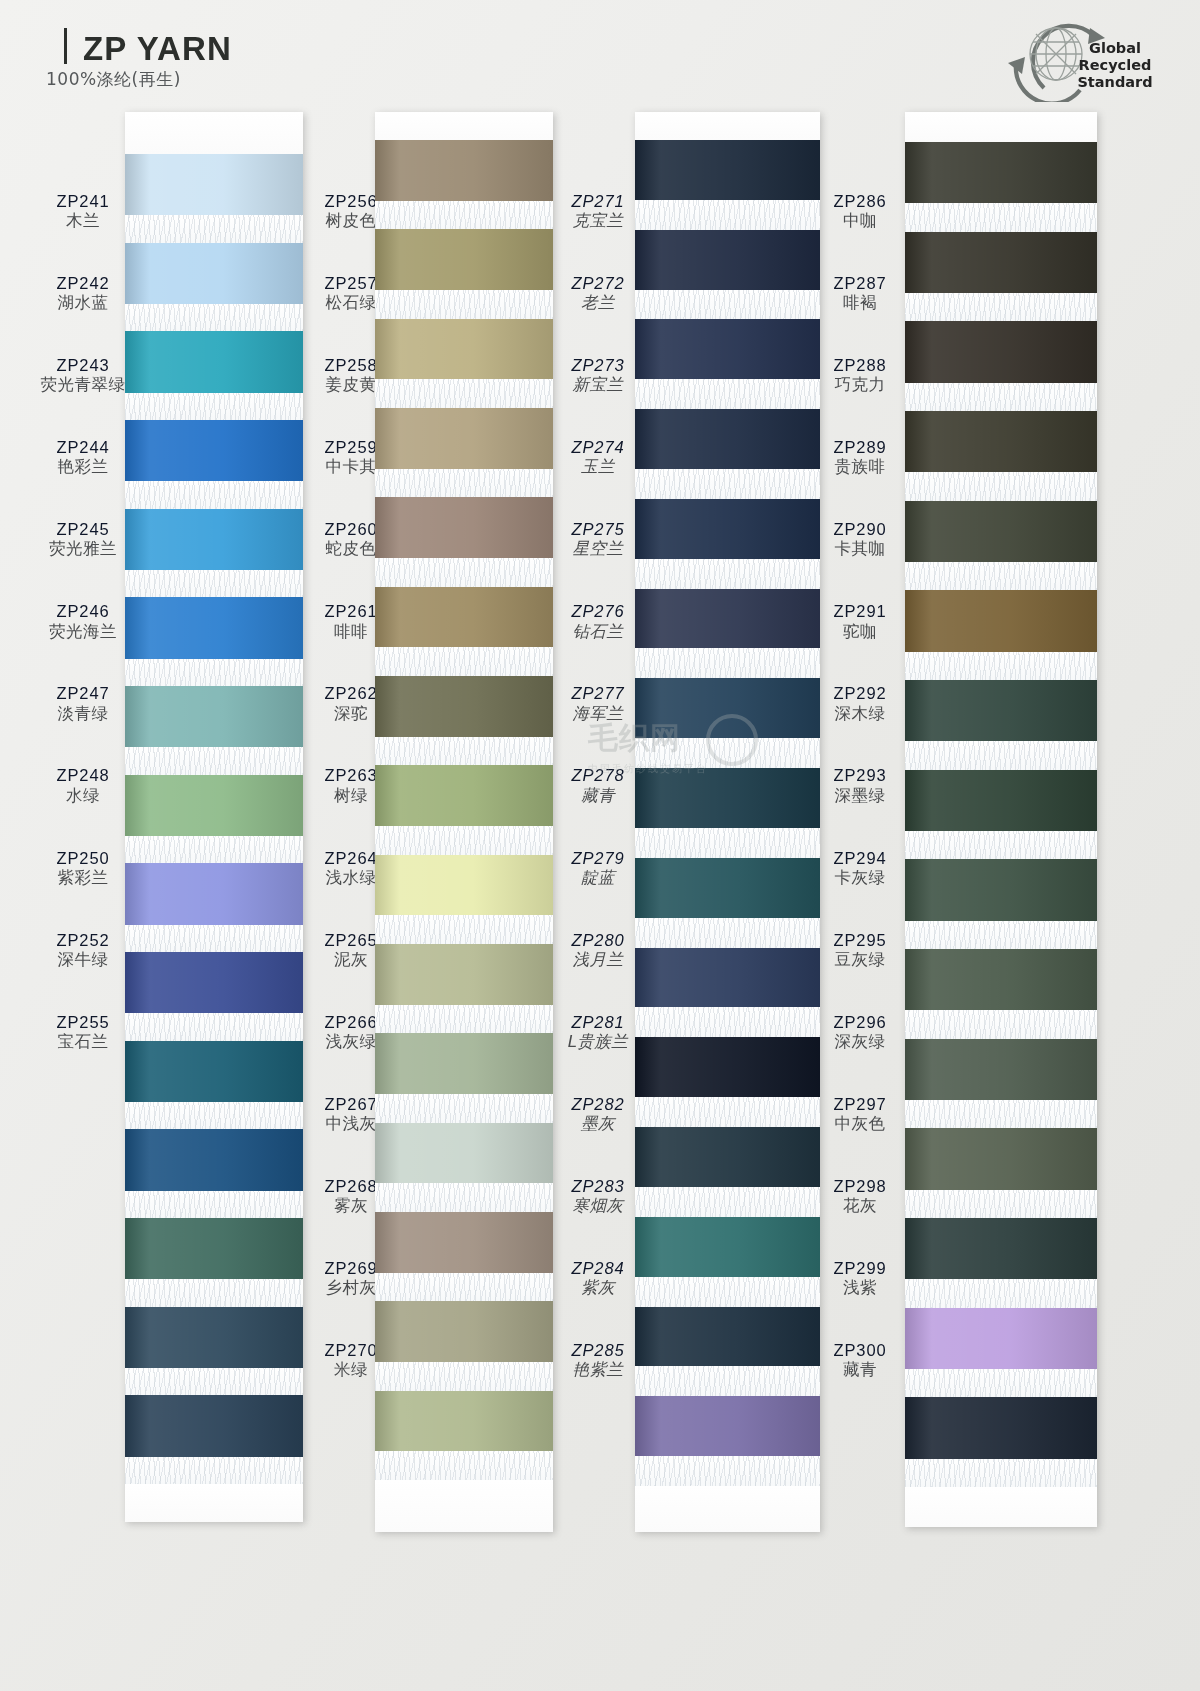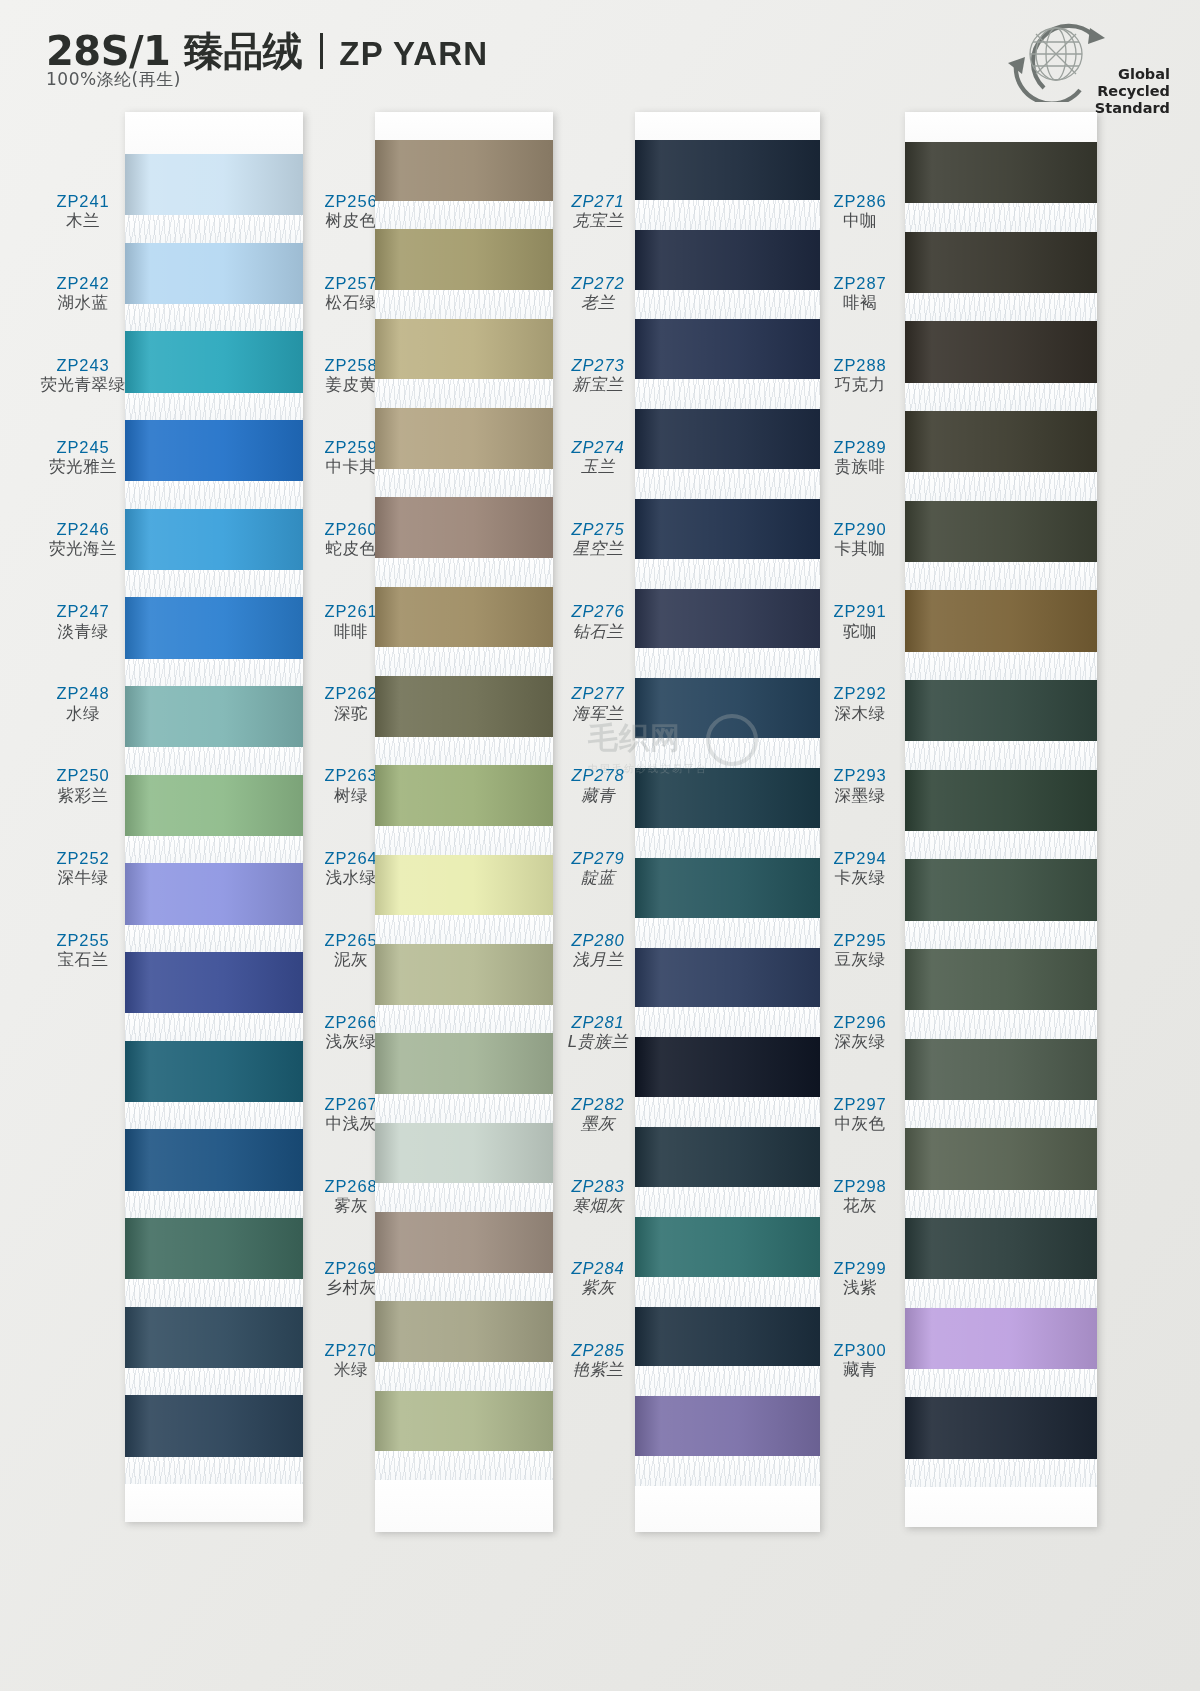--- a/index.html
+++ b/index.html
@@ -35,21 +35,21 @@
     font-size:17px; color:#55585a; letter-spacing:0.5px;
   }
 
   
   #grs-logo { position:absolute; right:28px; top:10px; width:200px; height:92px; }
   #grs-logo svg { display:block; }
   #grs-text {
     position:absolute; left:88px; top:30px;
     font-family:"DejaVu Sans", sans-serif;
     font-weight:bold; font-size:14.5px; line-height:17px;
-    color:#232323; text-align:right; width:110px;margin-top:26px;
+    color:#232323; text-align:center; width:110px;
   }
 
   
   .column { position:absolute; top:112px; }
   #col1 { left:20px;  width:280px; }
   #col2 { left:300px; width:255px; }
   #col3 { left:555px; width:260px; }
   #col4 { left:815px; width:285px; }
 
   .labels { position:absolute; top:0; }
@@ -58,21 +58,21 @@
   #col3 .labels { left:0px;   width:86px;  }
   #col4 .labels { left:0px;   width:90px;  }
 
   .label-item {
     height:82.1px; display:flex; flex-direction:column;
     align-items:center; justify-content:center;
     line-height:1.17;
   }
   .lbl-code {
     font-family:"Liberation Sans", sans-serif;
-    font-size:16.5px; color:#0369a1; letter-spacing:0.9px;
+    font-size:16.5px; color:#0f172a; letter-spacing:0.9px;
     white-space:nowrap;
     margin-top:12px;
   }
   .lbl-name {
     font-family:"DejaVu Sans", sans-serif;
     font-size:16.5px; color:#4a4c4e; letter-spacing:0.5px;
     white-space:nowrap;
   }
   #col1 .label-item { align-items:center; }
 
@@ -133,21 +133,20 @@
   #wm-ring {
     position:absolute; left:118px; top:-4px; width:52px; height:52px;
     border:4px solid #a8aeae; border-radius:50%;
   }
 </style>
 </head>
 <body>
 
 <div id="header">
   <div id="title-row">
-    <span id="title-main">28S/1 臻品绒</span>
     <span id="title-div"></span>
     <span id="title-en">ZP YARN</span>
   </div>
   <div id="subtitle">100%涤纶(再生)</div>
 
   <div id="grs-logo">
     <svg width="200" height="92" viewBox="0 0 200 92">
       <g fill="none" stroke="#6f7572" stroke-width="4.2">
         <path d="M72 78 A36 36 0 1 1 122 26"></path>
       </g>
@@ -180,20 +179,24 @@
         <div class="lbl-code">ZP241</div>
         <div class="lbl-name">木兰</div>
       </div>
       <div class="label-item">
         <div class="lbl-code">ZP242</div>
         <div class="lbl-name">湖水蓝</div>
       </div>
       <div class="label-item">
         <div class="lbl-code">ZP243</div>
         <div class="lbl-name">荧光青翠绿</div>
+      </div>
+      <div class="label-item">
+        <div class="lbl-code">ZP244</div>
+        <div class="lbl-name">艳彩兰</div>
       </div>
       <div class="label-item">
         <div class="lbl-code">ZP245</div>
         <div class="lbl-name">荧光雅兰</div>
       </div>
       <div class="label-item">
         <div class="lbl-code">ZP246</div>
         <div class="lbl-name">荧光海兰</div>
       </div>
       <div class="label-item">

